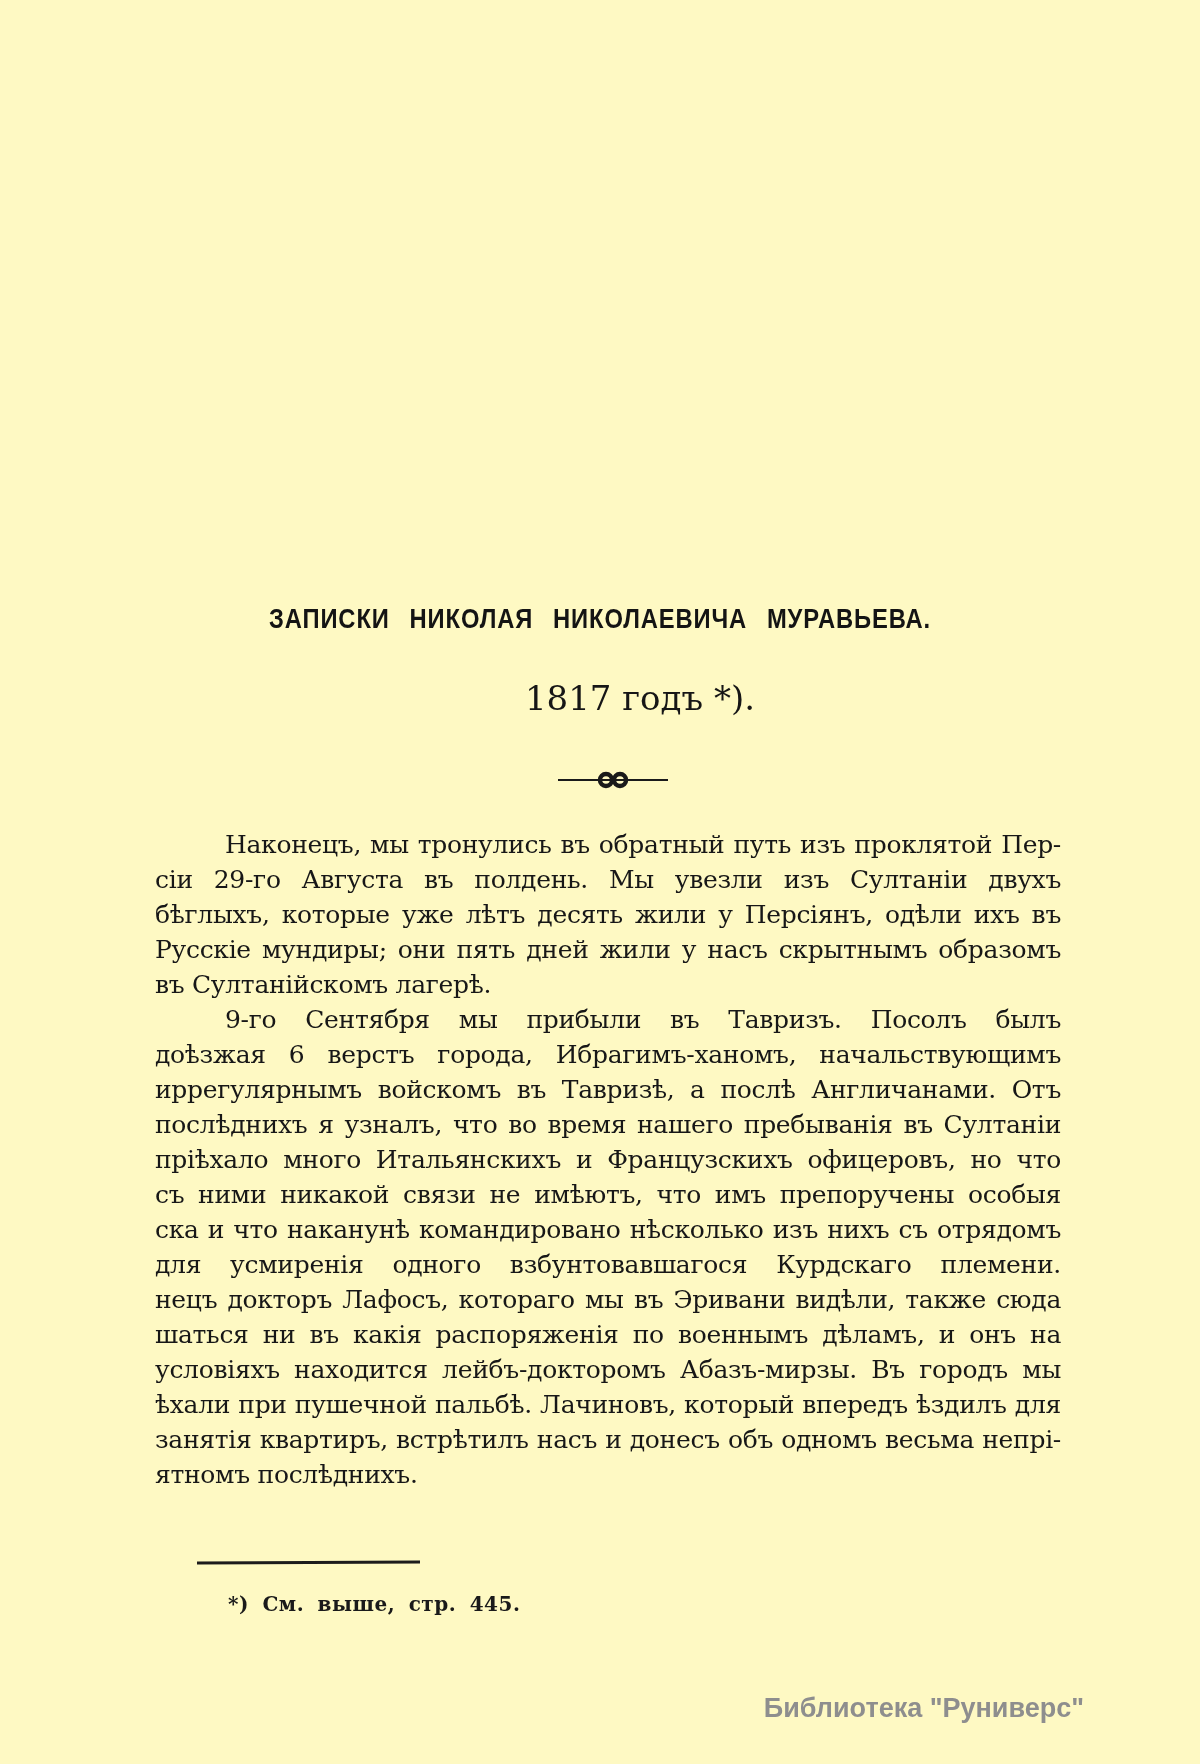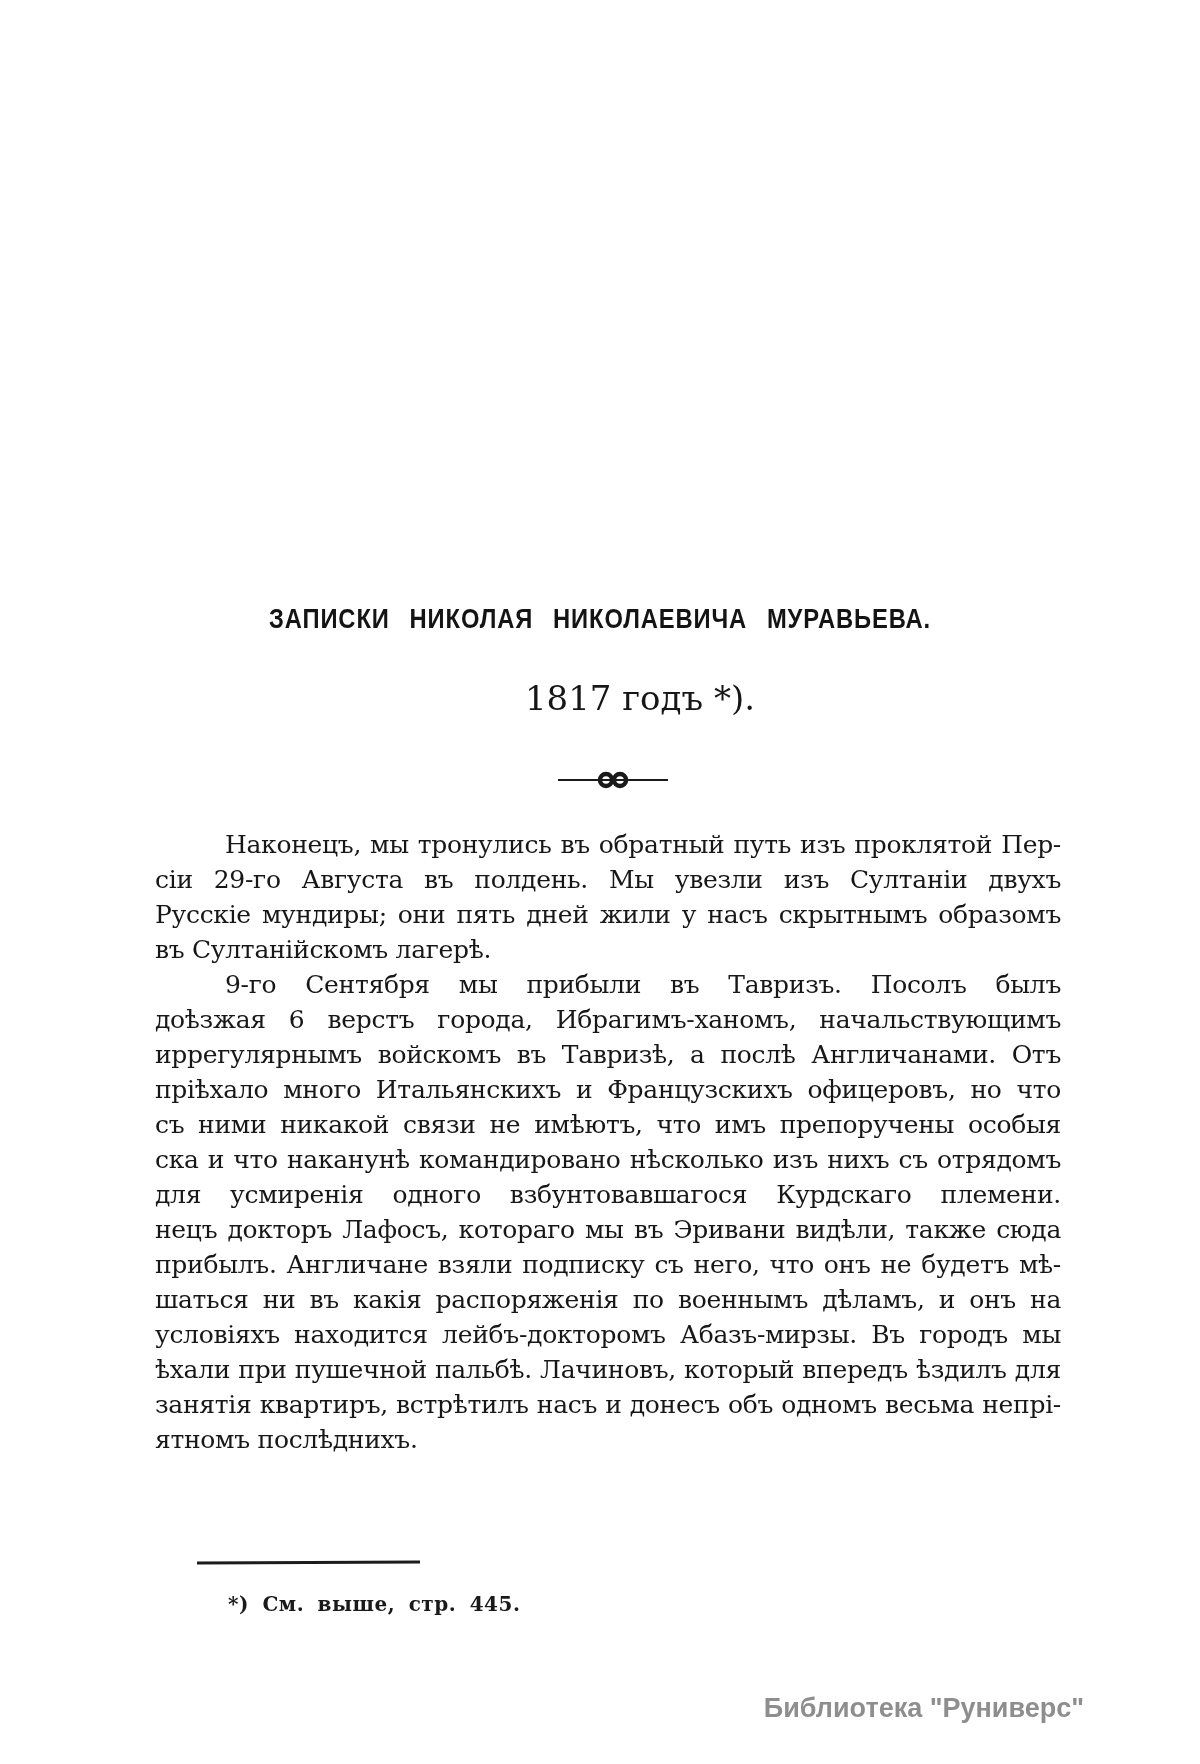--- a/index.html
+++ b/index.html
@@ -1,19 +1,19 @@
 <!DOCTYPE html>
 <html><head>
 <meta charset="utf-8">
 <style>
   html,body{margin:0;padding:0;background:#e8e8e8;}
   .page{
     position:relative;
     width:1200px;height:1764px;
-    background:#ffffff;
+    background:#fef9c3;
     margin:0 auto;
     overflow:hidden;
     font-family:"DejaVu Serif",serif;
     color:#1a1a1a;
   }
   .heading{
     position:absolute;top:604px;left:0;width:100%;
     text-align:center;
     font-family:"Liberation Sans",sans-serif;
     font-weight:bold;
@@ -86,31 +86,32 @@
     <svg width="110" height="20" viewBox="0 0 110 20">
       <line x1="0" y1="10" x2="110" y2="10" stroke="#1a1a1a" stroke-width="1.8"></line>
       <circle cx="48" cy="10" r="6" fill="none" stroke="#1a1a1a" stroke-width="4.5"></circle>
       <circle cx="62" cy="10" r="6" fill="none" stroke="#1a1a1a" stroke-width="4.5"></circle>
     </svg>
   </div>
 
   <div class="bodytext">
       <div class="line indent">Наконецъ, мы тронулись въ обратный путь изъ проклятой Пер-</div>
       <div class="line">сіи 29-го Августа въ полдень. Мы увезли изъ Султаніи двухъ Русскихъ</div>
+      <div class="line">бѣглыхъ, которые уже лѣтъ десять жили у Персіянъ, одѣли ихъ въ</div>
       <div class="line">Русскіе мундиры; они пять дней жили у насъ скрытнымъ образомъ</div>
       <div class="line last">въ Султанійскомъ лагерѣ.</div>
       <div class="line indent">9-го Сентября мы прибыли въ Тавризъ. Посолъ былъ встрѣченъ, не</div>
       <div class="line">доѣзжая 6 верстъ города, Ибрагимъ-ханомъ, начальствующимъ всѣмъ</div>
       <div class="line">иррегулярнымъ войскомъ въ Тавризѣ, а послѣ Англичанами. Отъ сихъ</div>
+      <div class="line">послѣднихъ я узналъ, что во время нашего пребыванія въ Султаніи</div>
       <div class="line">пріѣхало много Итальянскихъ и Французскихъ офицеровъ, но что они</div>
       <div class="line">съ ними никакой связи не имѣютъ, что имъ препоручены особыя вой-</div>
       <div class="line">ска и что наканунѣ командировано нѣсколько изъ нихъ съ отрядомъ</div>
       <div class="line">для усмиренія одного взбунтовавшагося Курдскаго племени. Самозва-</div>
       <div class="line">нецъ докторъ Лафосъ, котораго мы въ Эривани видѣли, также сюда</div>
-      <div class="line">прибылъ. Англичане взяли подписку съ него, что онъ не  будетъ мѣ-</div>
       <div class="line">шаться ни въ какія распоряженія по военнымъ дѣламъ, и онъ на сихъ</div>
       <div class="line">условіяхъ находится лейбъ-докторомъ Абазъ-мирзы. Въ городъ мы въ-</div>
       <div class="line">ѣхали при пушечной пальбѣ. Лачиновъ, который впередъ ѣздилъ для</div>
       <div class="line">занятія квартиръ, встрѣтилъ насъ и донесъ объ одномъ весьма непрі-</div>
       <div class="line last">ятномъ послѣднихъ.</div>
     </div>
 
   <div class="footnote-rule"></div>
 
   <div class="footnote">*) См. выше, стр. 445.</div>

